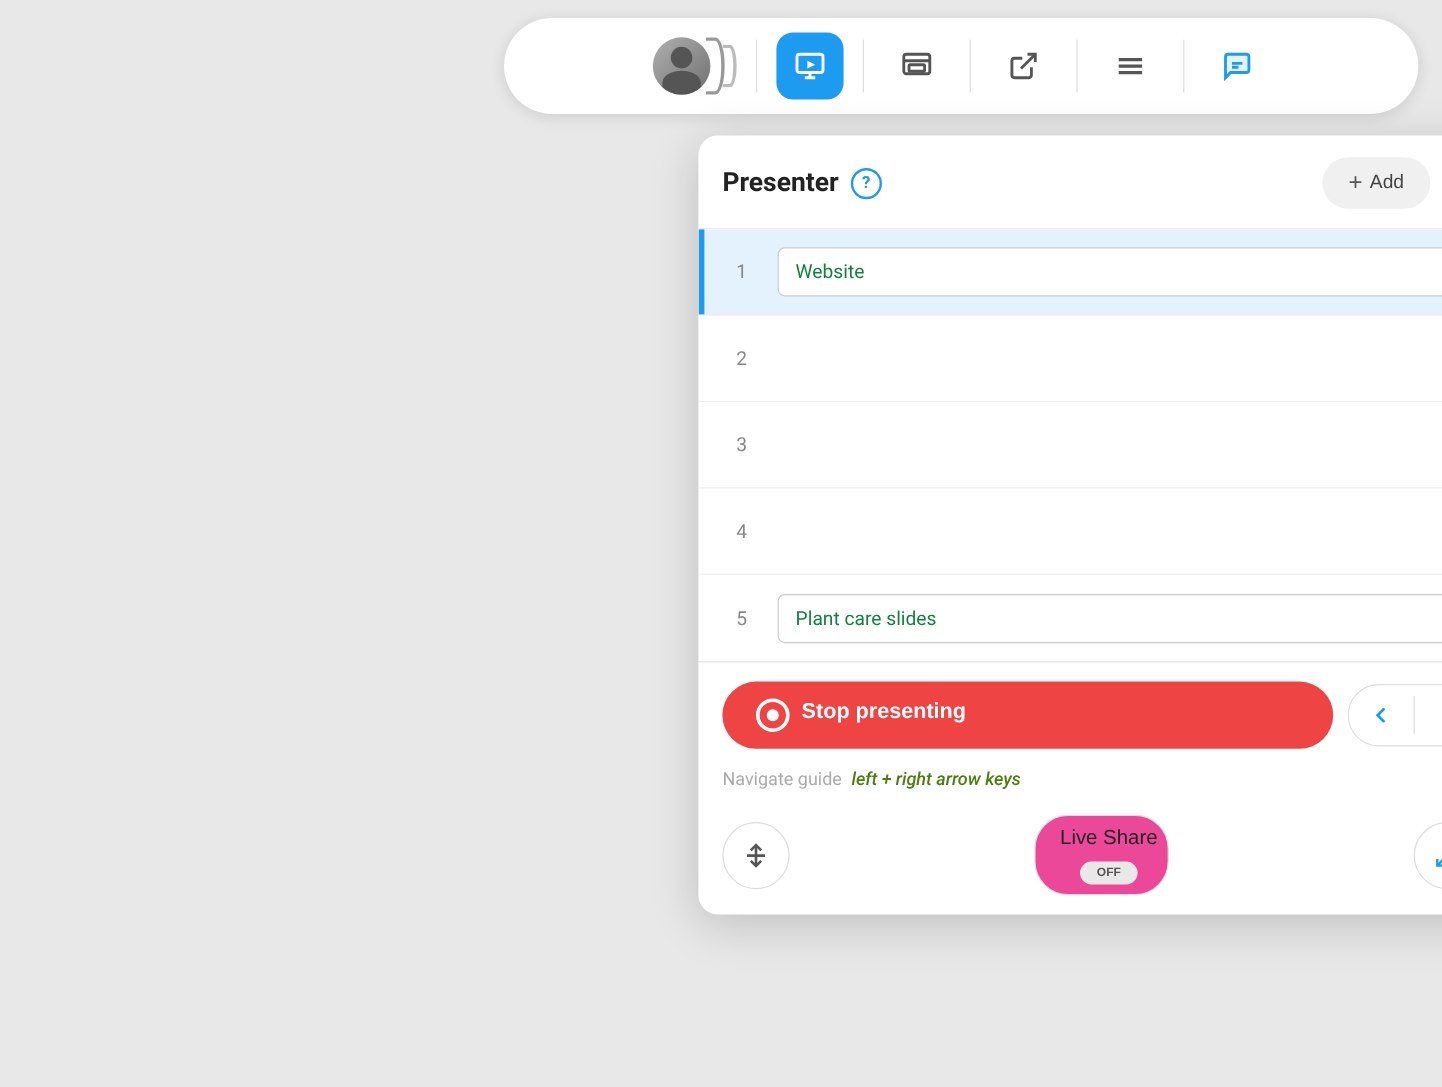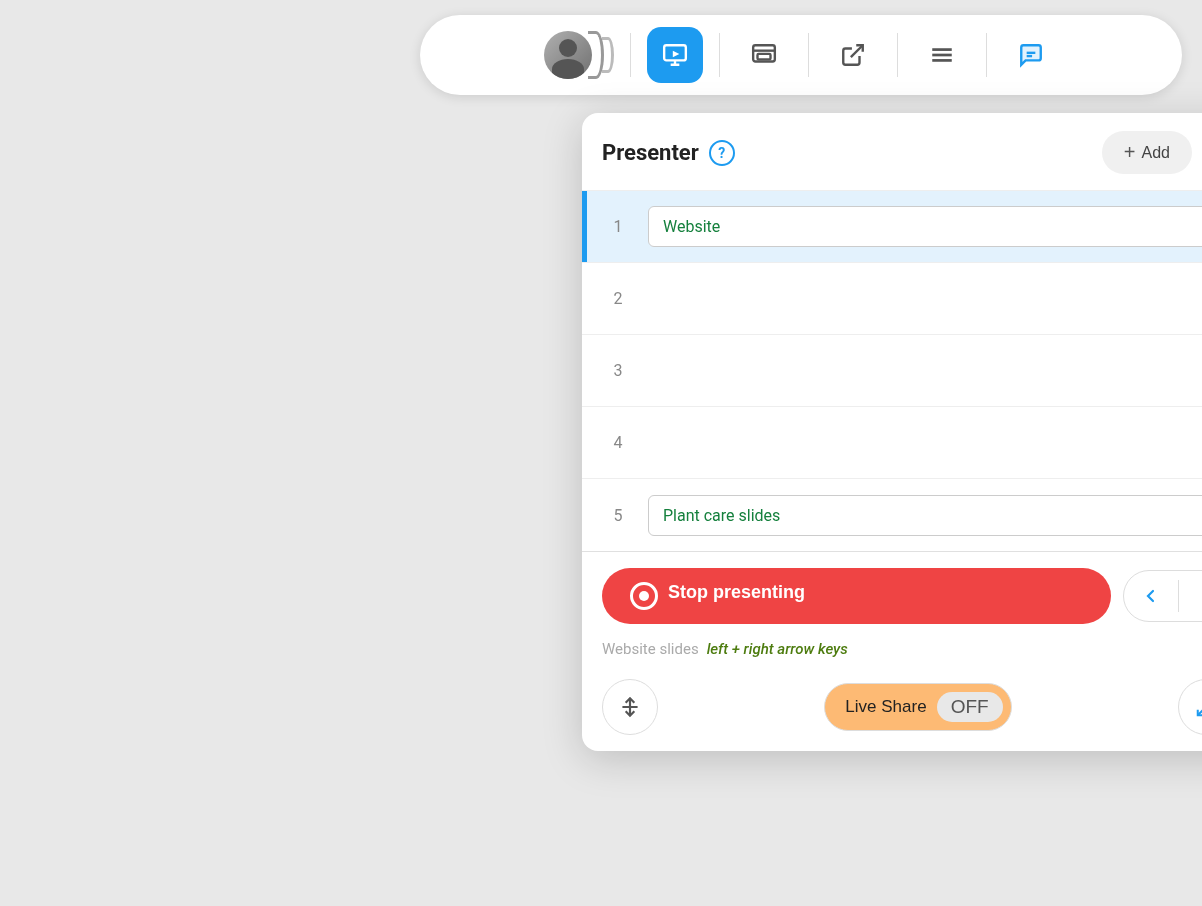--- a/index.html
+++ b/index.html
@@ -389,38 +389,39 @@
       align-items: center;
       justify-content: center;
       cursor: pointer;
       font-size: 22px;
       color: #555;
     }
 
     .live-share-btn {
       border: 1.5px solid #ddd;
       border-radius: 28px;
-      background: #fdba74;
+      background: #ec4899;
       display: flex;
       align-items: center;
       padding: 8px 8px 8px 20px;
       cursor: pointer;
       gap: 10px;
       font-size: 17px;
       font-weight: 500;
       color: #222;
+      flex-direction: column;
     }
 
     .off-badge {
       background: #e8e8e8;
       border-radius: 20px;
       padding: 4px 14px;
-      font-size: 19px;
+      font-size: 10px;
       color: #555;
-      font-weight: 400;
+      font-weight: 700;
     }
 
     .fullscreen-btn {
       width: 56px;
       height: 56px;
       border-radius: 28px;
       border: 1.5px solid #ddd;
       background: white;
       display: flex;
       align-items: center;
@@ -577,21 +578,21 @@
         <div class="nav-arrow-divider"></div>
         <button class="nav-arrow-btn">
           <svg width="18" height="18" viewBox="0 0 18 18" fill="none">
             <polyline points="7,4 12,9 7,14" stroke="#1d9bf0" stroke-width="2.2" stroke-linecap="round"></polyline>
           </svg>
         </button>
       </div>
     </div>
 
     <div class="navigate-hint">
-      <span>Website slides</span>
+      <span>Navigate guide</span>
       <span class="hint-keys">left + right arrow keys</span>
       <button class="hint-close">×</button>
     </div>
 
   </div>
 
   <div class="bottom-row">
     <button class="icon-pill-btn">
       <svg width="26" height="26" viewBox="0 0 24 24" fill="none" stroke="#555" stroke-width="2">
         <line x1="12" y1="5" x2="12" y2="19"></line>

